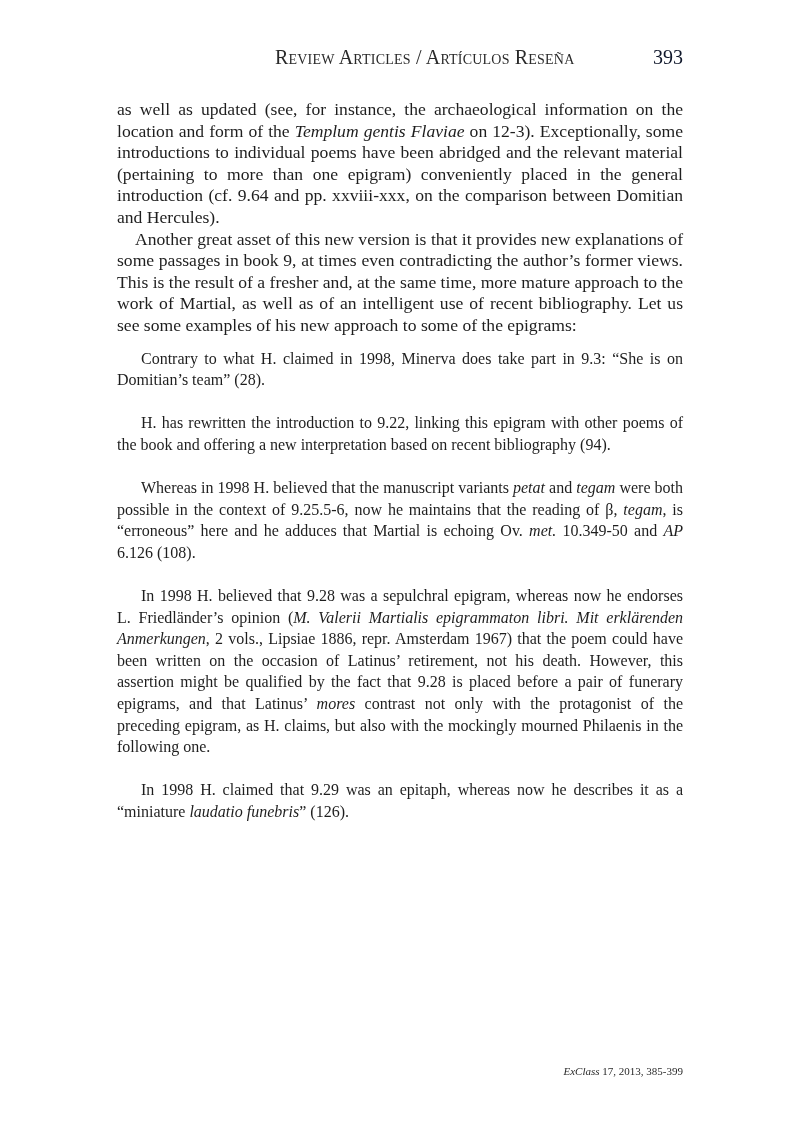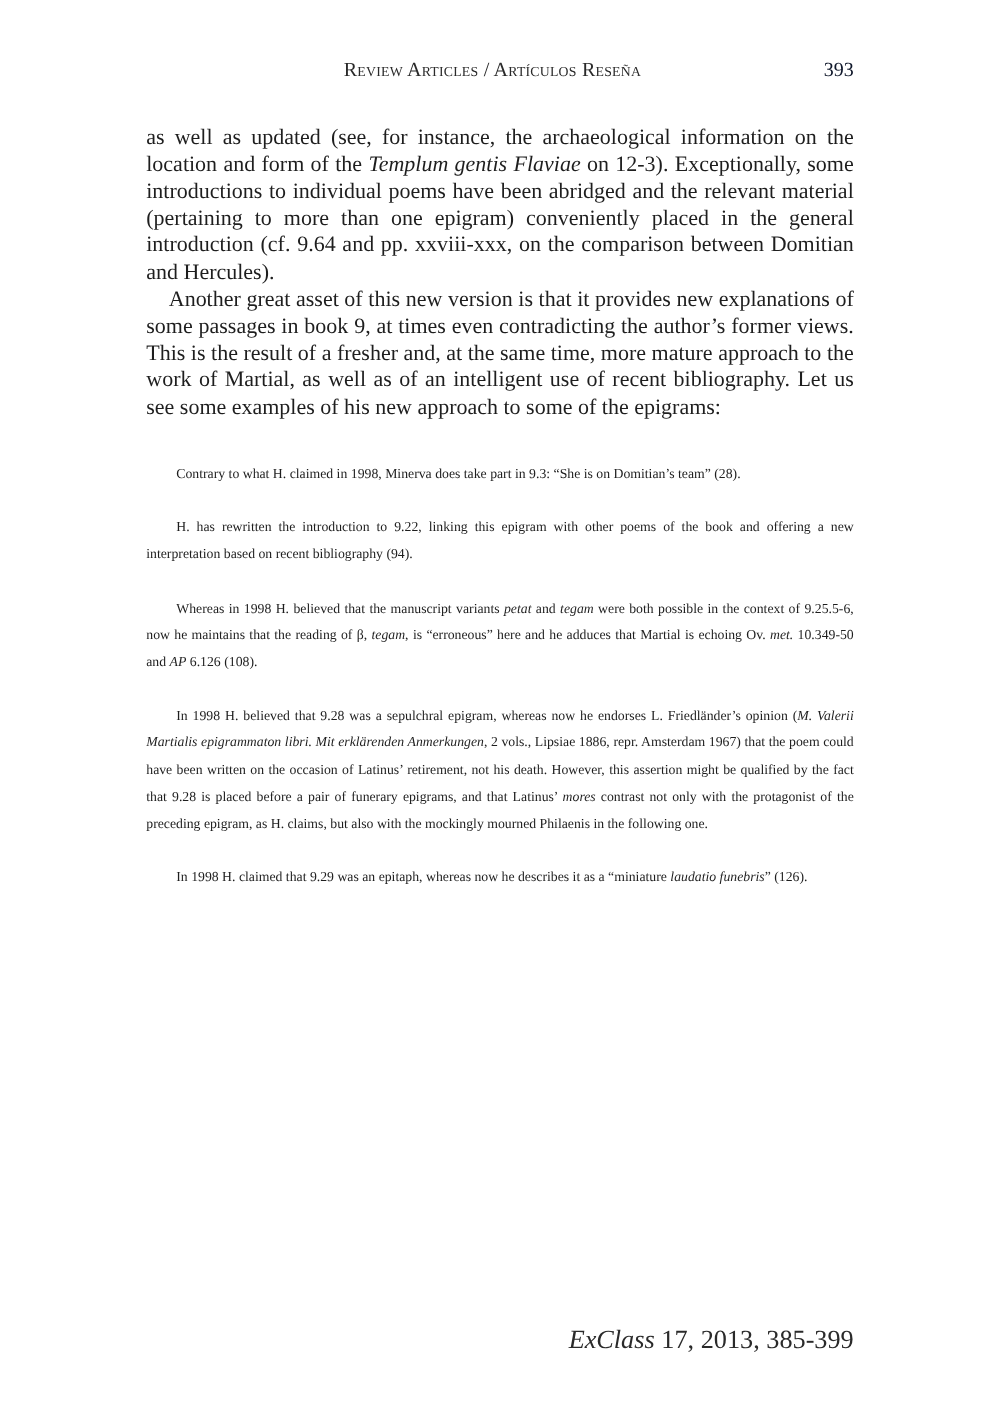--- a/index.html
+++ b/index.html
@@ -21,21 +21,21 @@
       top: 0;
       width: 566px;
       height: 1129px;
     }
     .running-header {
       position: absolute;
       top: 46px;
       left: 0;
       width: 566px;
       height: 22px;
-      font-size: 16px;
+      font-size: 20px;
       line-height: 22px;
     }
     .running-title {
       position: absolute;
       left: 158px;
       top: 0;
       font-variant: small-caps;
       letter-spacing: 0.2px;
       color: #2a2a2a;
     }
@@ -56,35 +56,35 @@
       hyphens: none;
       font-family: Liberation Serif, serif;
     }
     .body-text p {
       margin: 0;
     }
     .indent {
       text-indent: 18px;
     }
     .quote-wrap {
-      font-size: 11px;
+      font-size: 16px;
       line-height: 21.6px;
-      margin-top: 32px;
+      margin-top: 11px;
     }
     .quote-wrap p {
       margin: 0 0 21.6px 0;
       text-indent: 24px;
       text-align: justify;
     }
     i { font-style: italic; }
     .running-footer {
       position: absolute;
       top: 1061px;
       right: 0;
-      font-size: 21px;
+      font-size: 11px;
       line-height: 20px;
       color: #2a2a2a;
     }
   </style>
 </head>
 <body>
 
 <div class="page">
 
   <div class="running-header">

